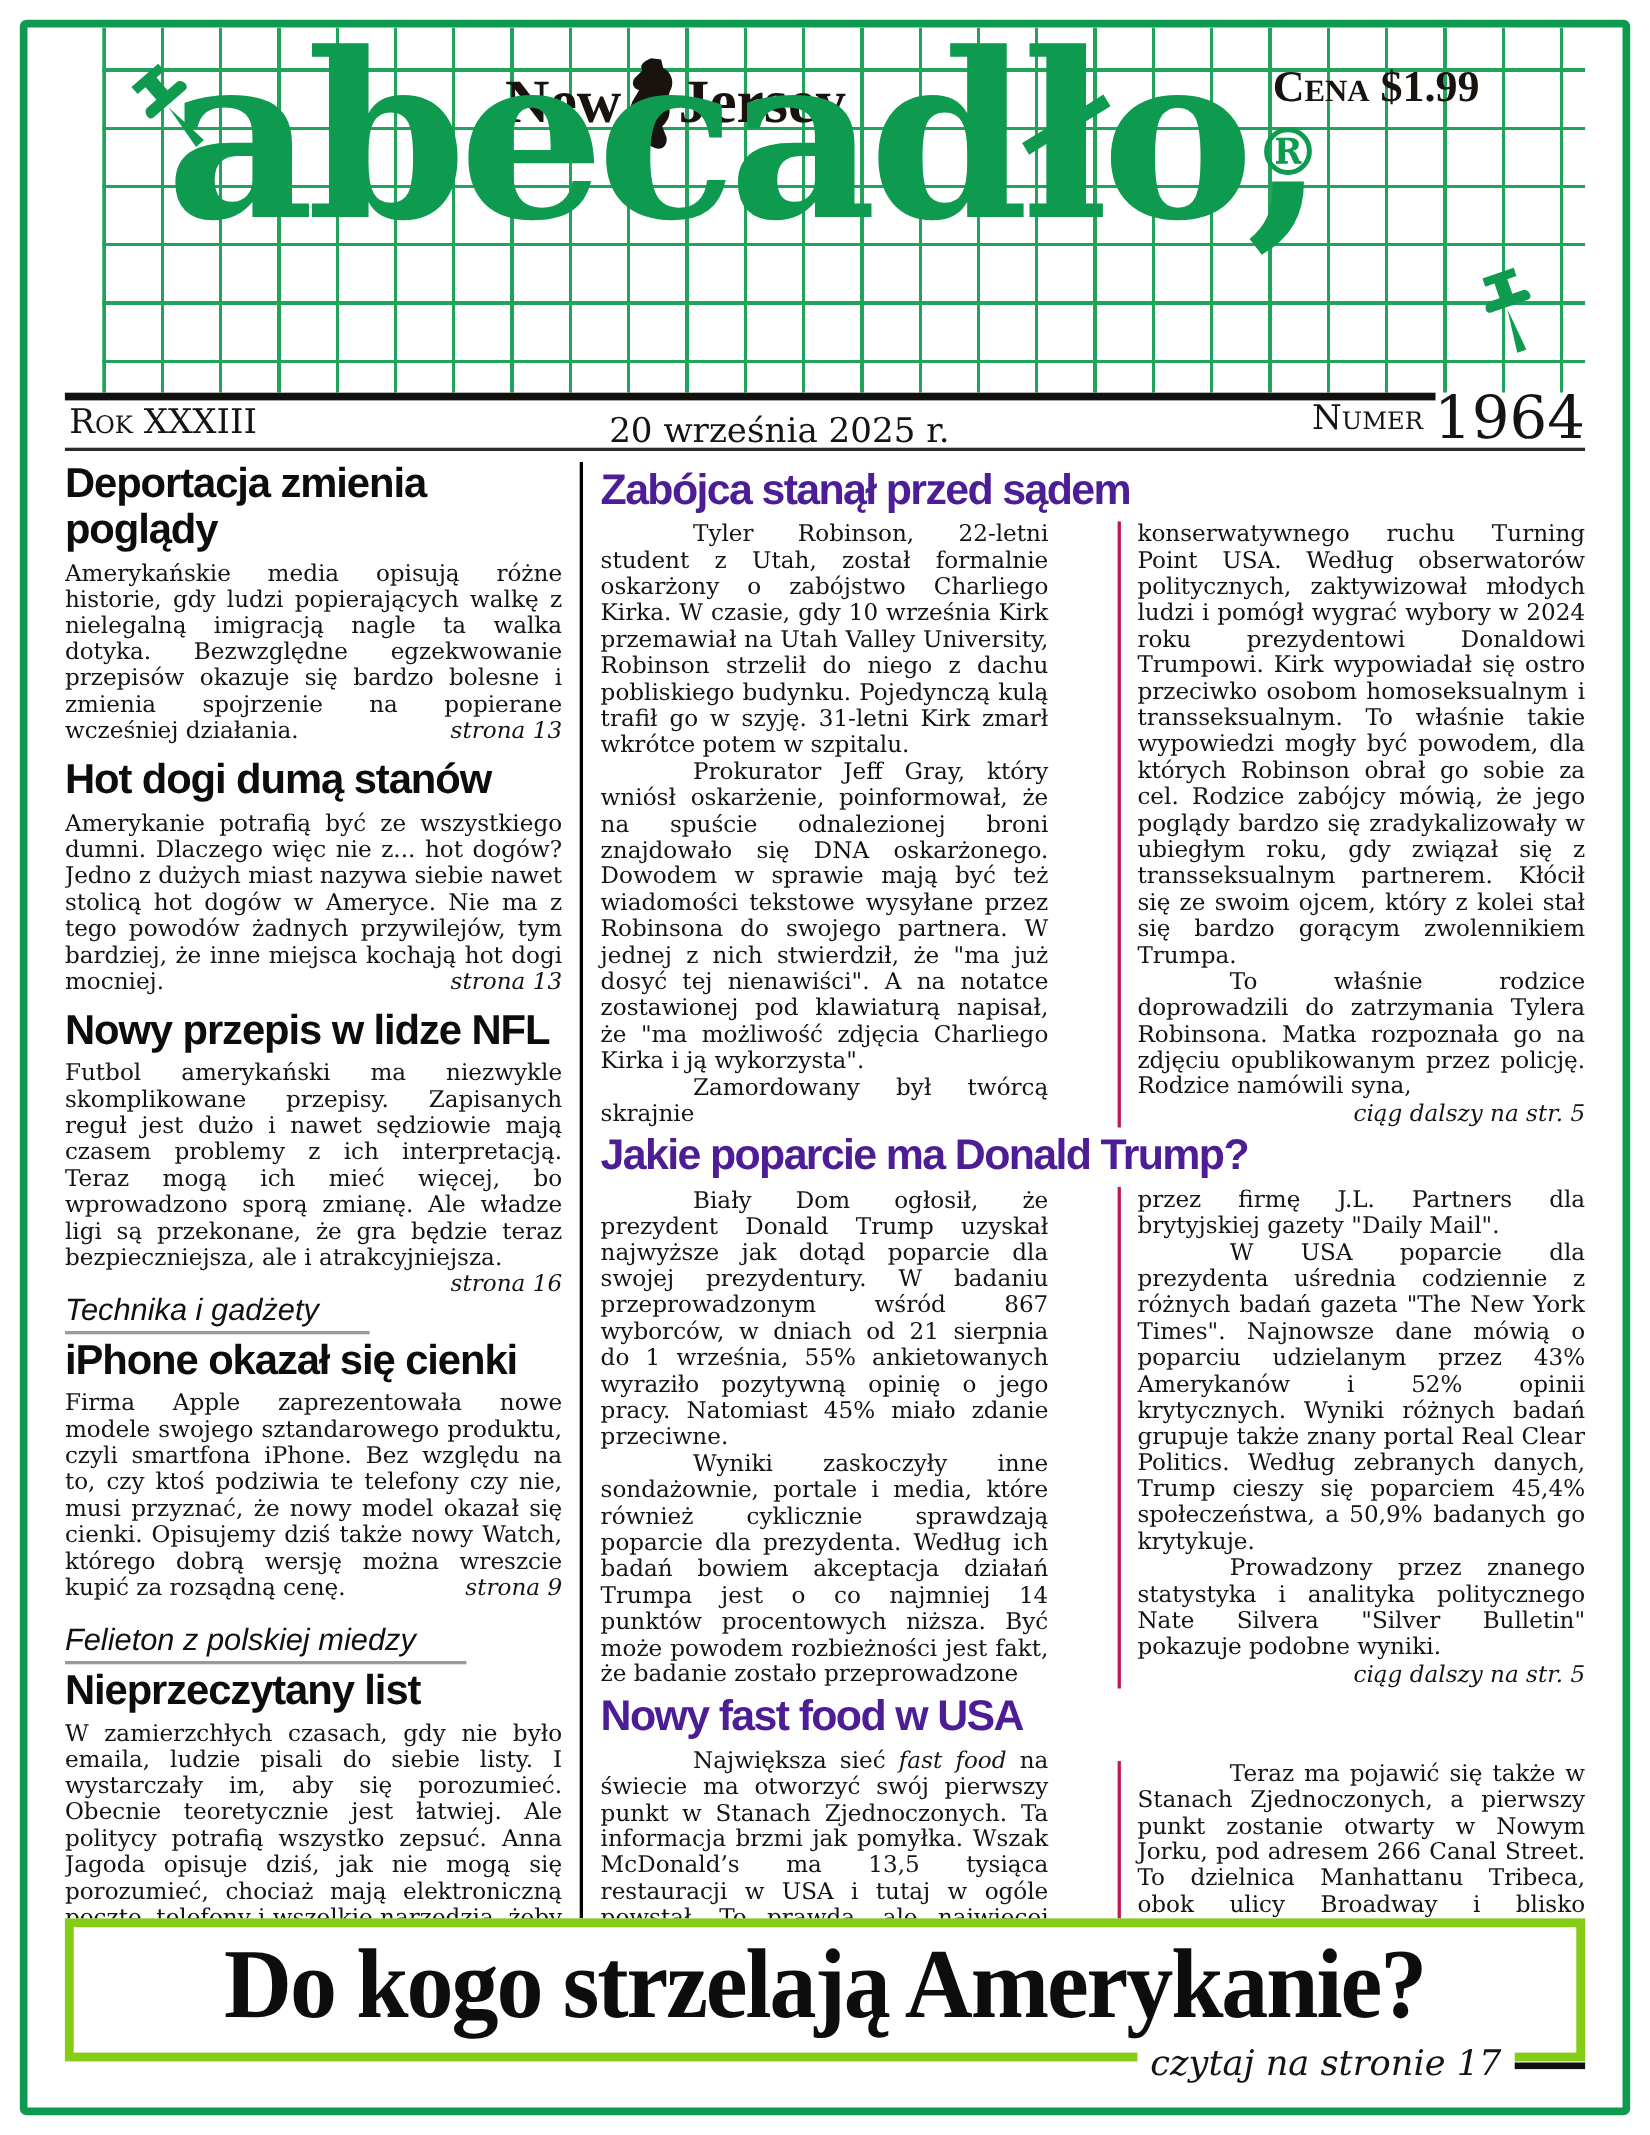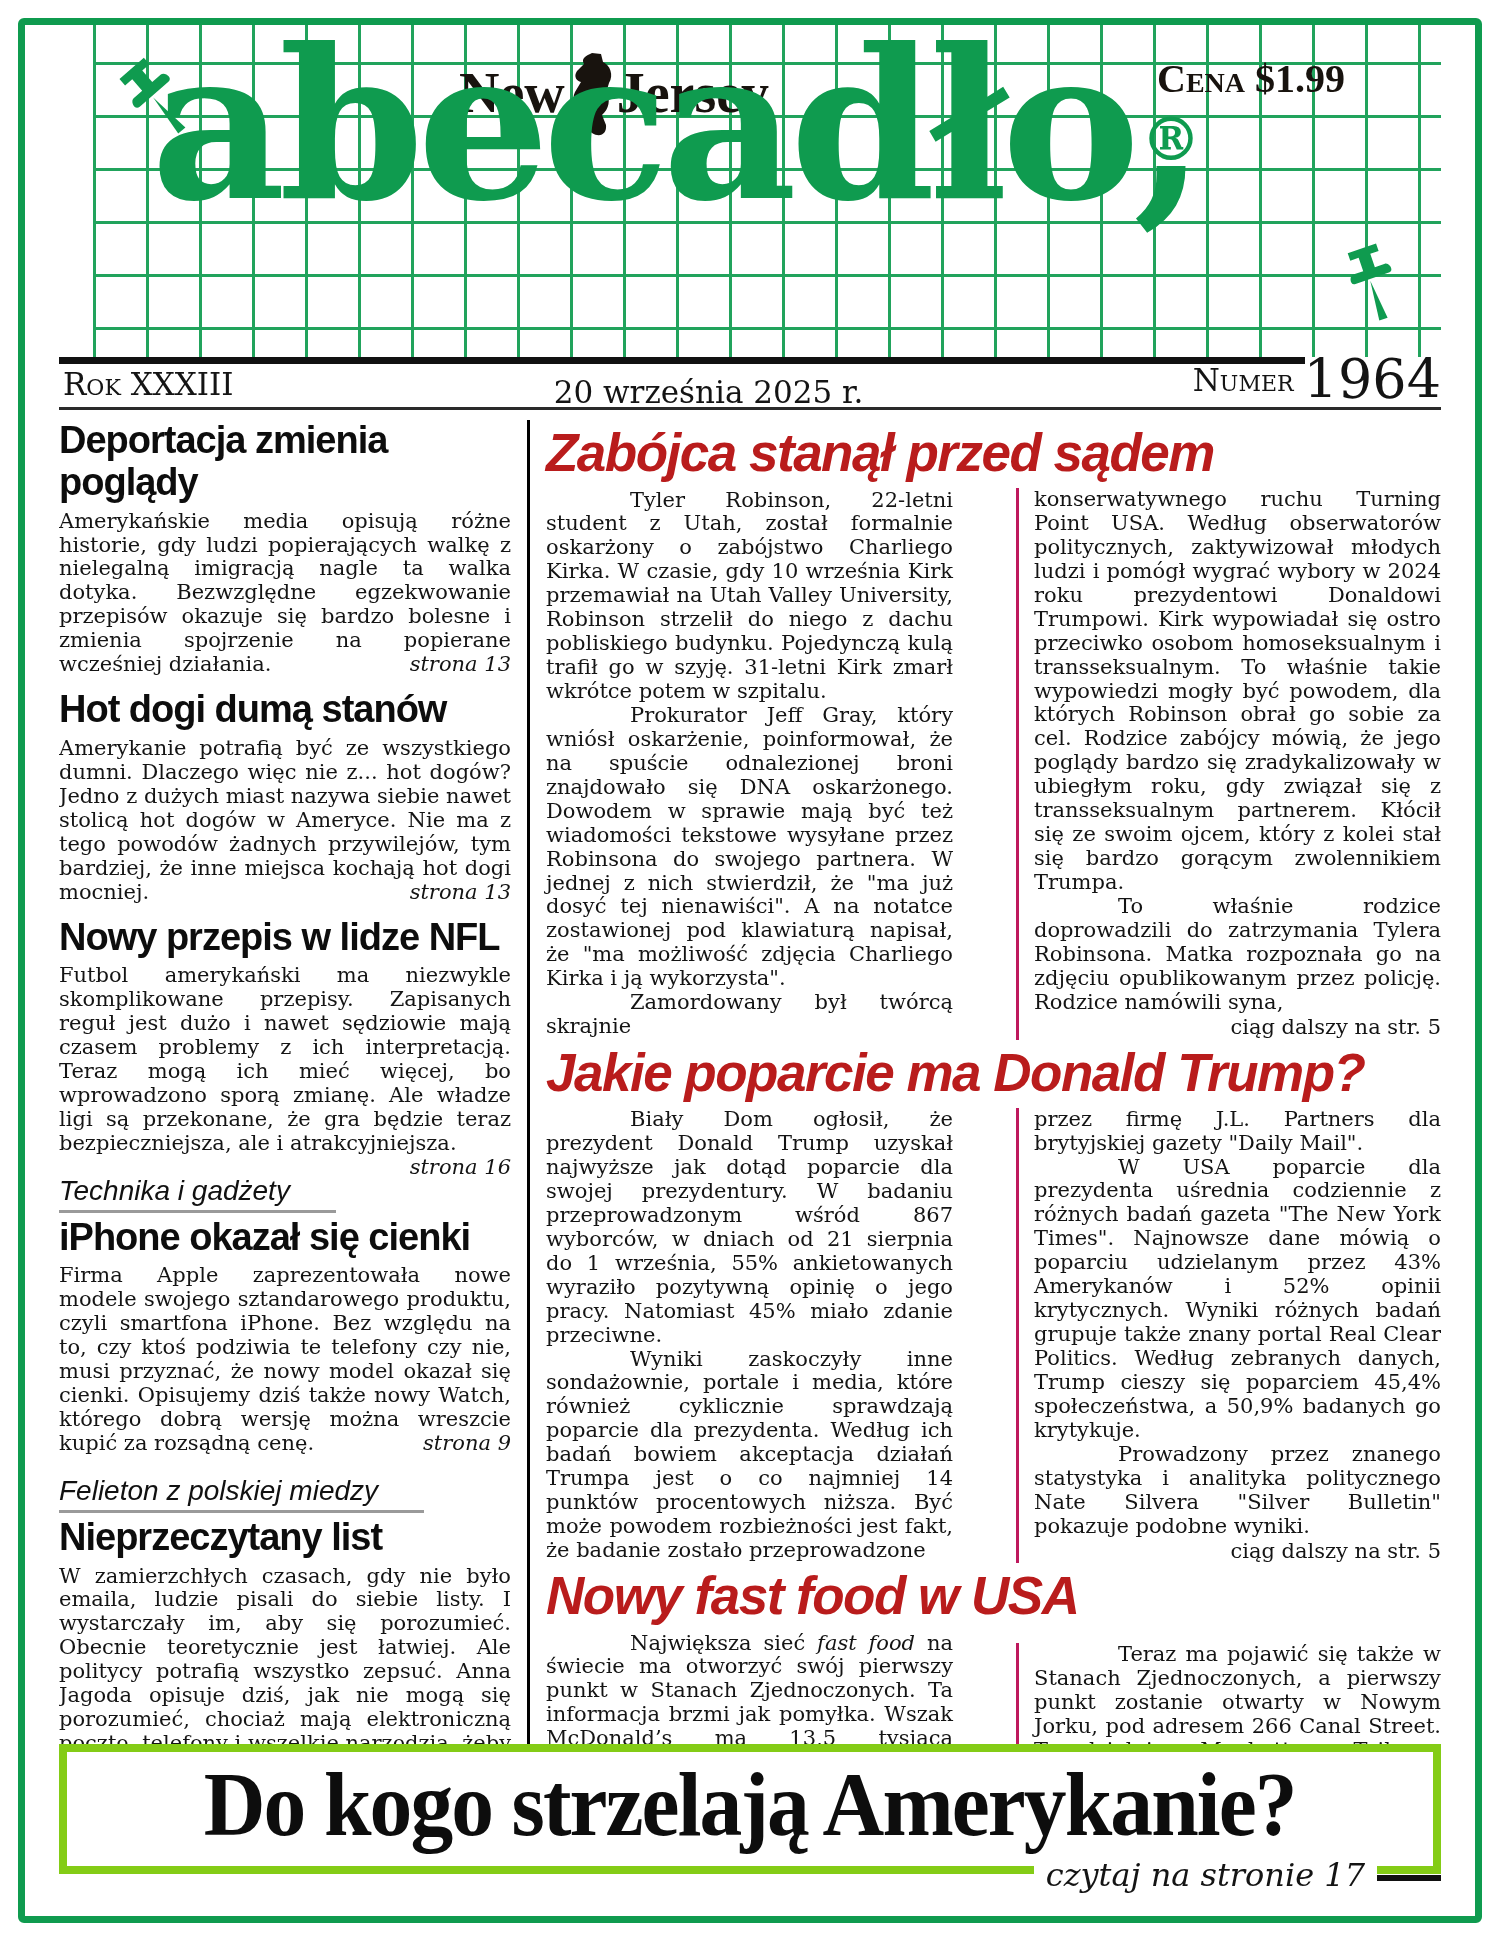--- a/index.html
+++ b/index.html
@@ -44,28 +44,28 @@
   .sb-article{margin-bottom:12px;}
   .kicker{display:inline-block;font-family:"Liberation Sans",sans-serif;font-style:italic;
     font-size:28px;line-height:1.1;border-bottom:3px solid #9a9a9a;padding:6px 46px 3px 0;
     margin:2px 0 4px;color:#111;}
   h2.sb-head{margin:0 0 6px;font-family:"Liberation Sans",sans-serif;font-weight:bold;
     font-size:38px;line-height:1.1;letter-spacing:-1px;color:#0d0d0d;}
   p.sb-body{margin:0;font-size:21px;line-height:1.14;text-align:justify;}
   .pgref{float:right;font-style:italic;margin-left:10px;}
 
   .article h1{margin:6px 0 8px;font-family:"Liberation Sans",sans-serif;font-weight:bold;
-    font-size:53px;line-height:1.02;letter-spacing:-1.5px;color:#b91c1c;font-style:italic;}
+    font-size:39px;line-height:1.02;letter-spacing:-1.5px;color:#4c1d95;}
   .cols{display:flex;align-items:center;}
   .col{width:50%;}
   .col-a{padding-right:15px;}
   .col-b{padding-left:15px;border-left:3px solid #be185d;margin-left:48px;}
   .cols p{margin:0;font-size:21px;line-height:1.14;text-align:justify;}
   .cols p.ind{text-indent:84px;}
-  .cols p.cont{text-align:right;text-indent:0;margin-top:1px;}
+  .cols p.cont{text-align:right;font-style:italic;text-indent:0;margin-top:1px;}
 
   
   .banner{border:8px solid #84cc16;text-align:center;padding:8px 6px 16px;}
   .banner-headline{display:inline-block;font-family:"Liberation Serif",serif;font-weight:bold;
     font-size:90px;line-height:1;letter-spacing:-2px;white-space:nowrap;
     transform:scaleX(0.95);transform-origin:center;color:#0d0d0d;}
   .banner-refrow{display:flex;justify-content:flex-end;align-items:center;margin-top:-20px;height:42px;}
   .ref-text{background:#fff;padding:0 12px;font-style:italic;font-size:32px;
     font-family:"DejaVu Serif",serif;}
   .ref-dash{width:64px;height:6px;background:#111;margin-top:6px;}

